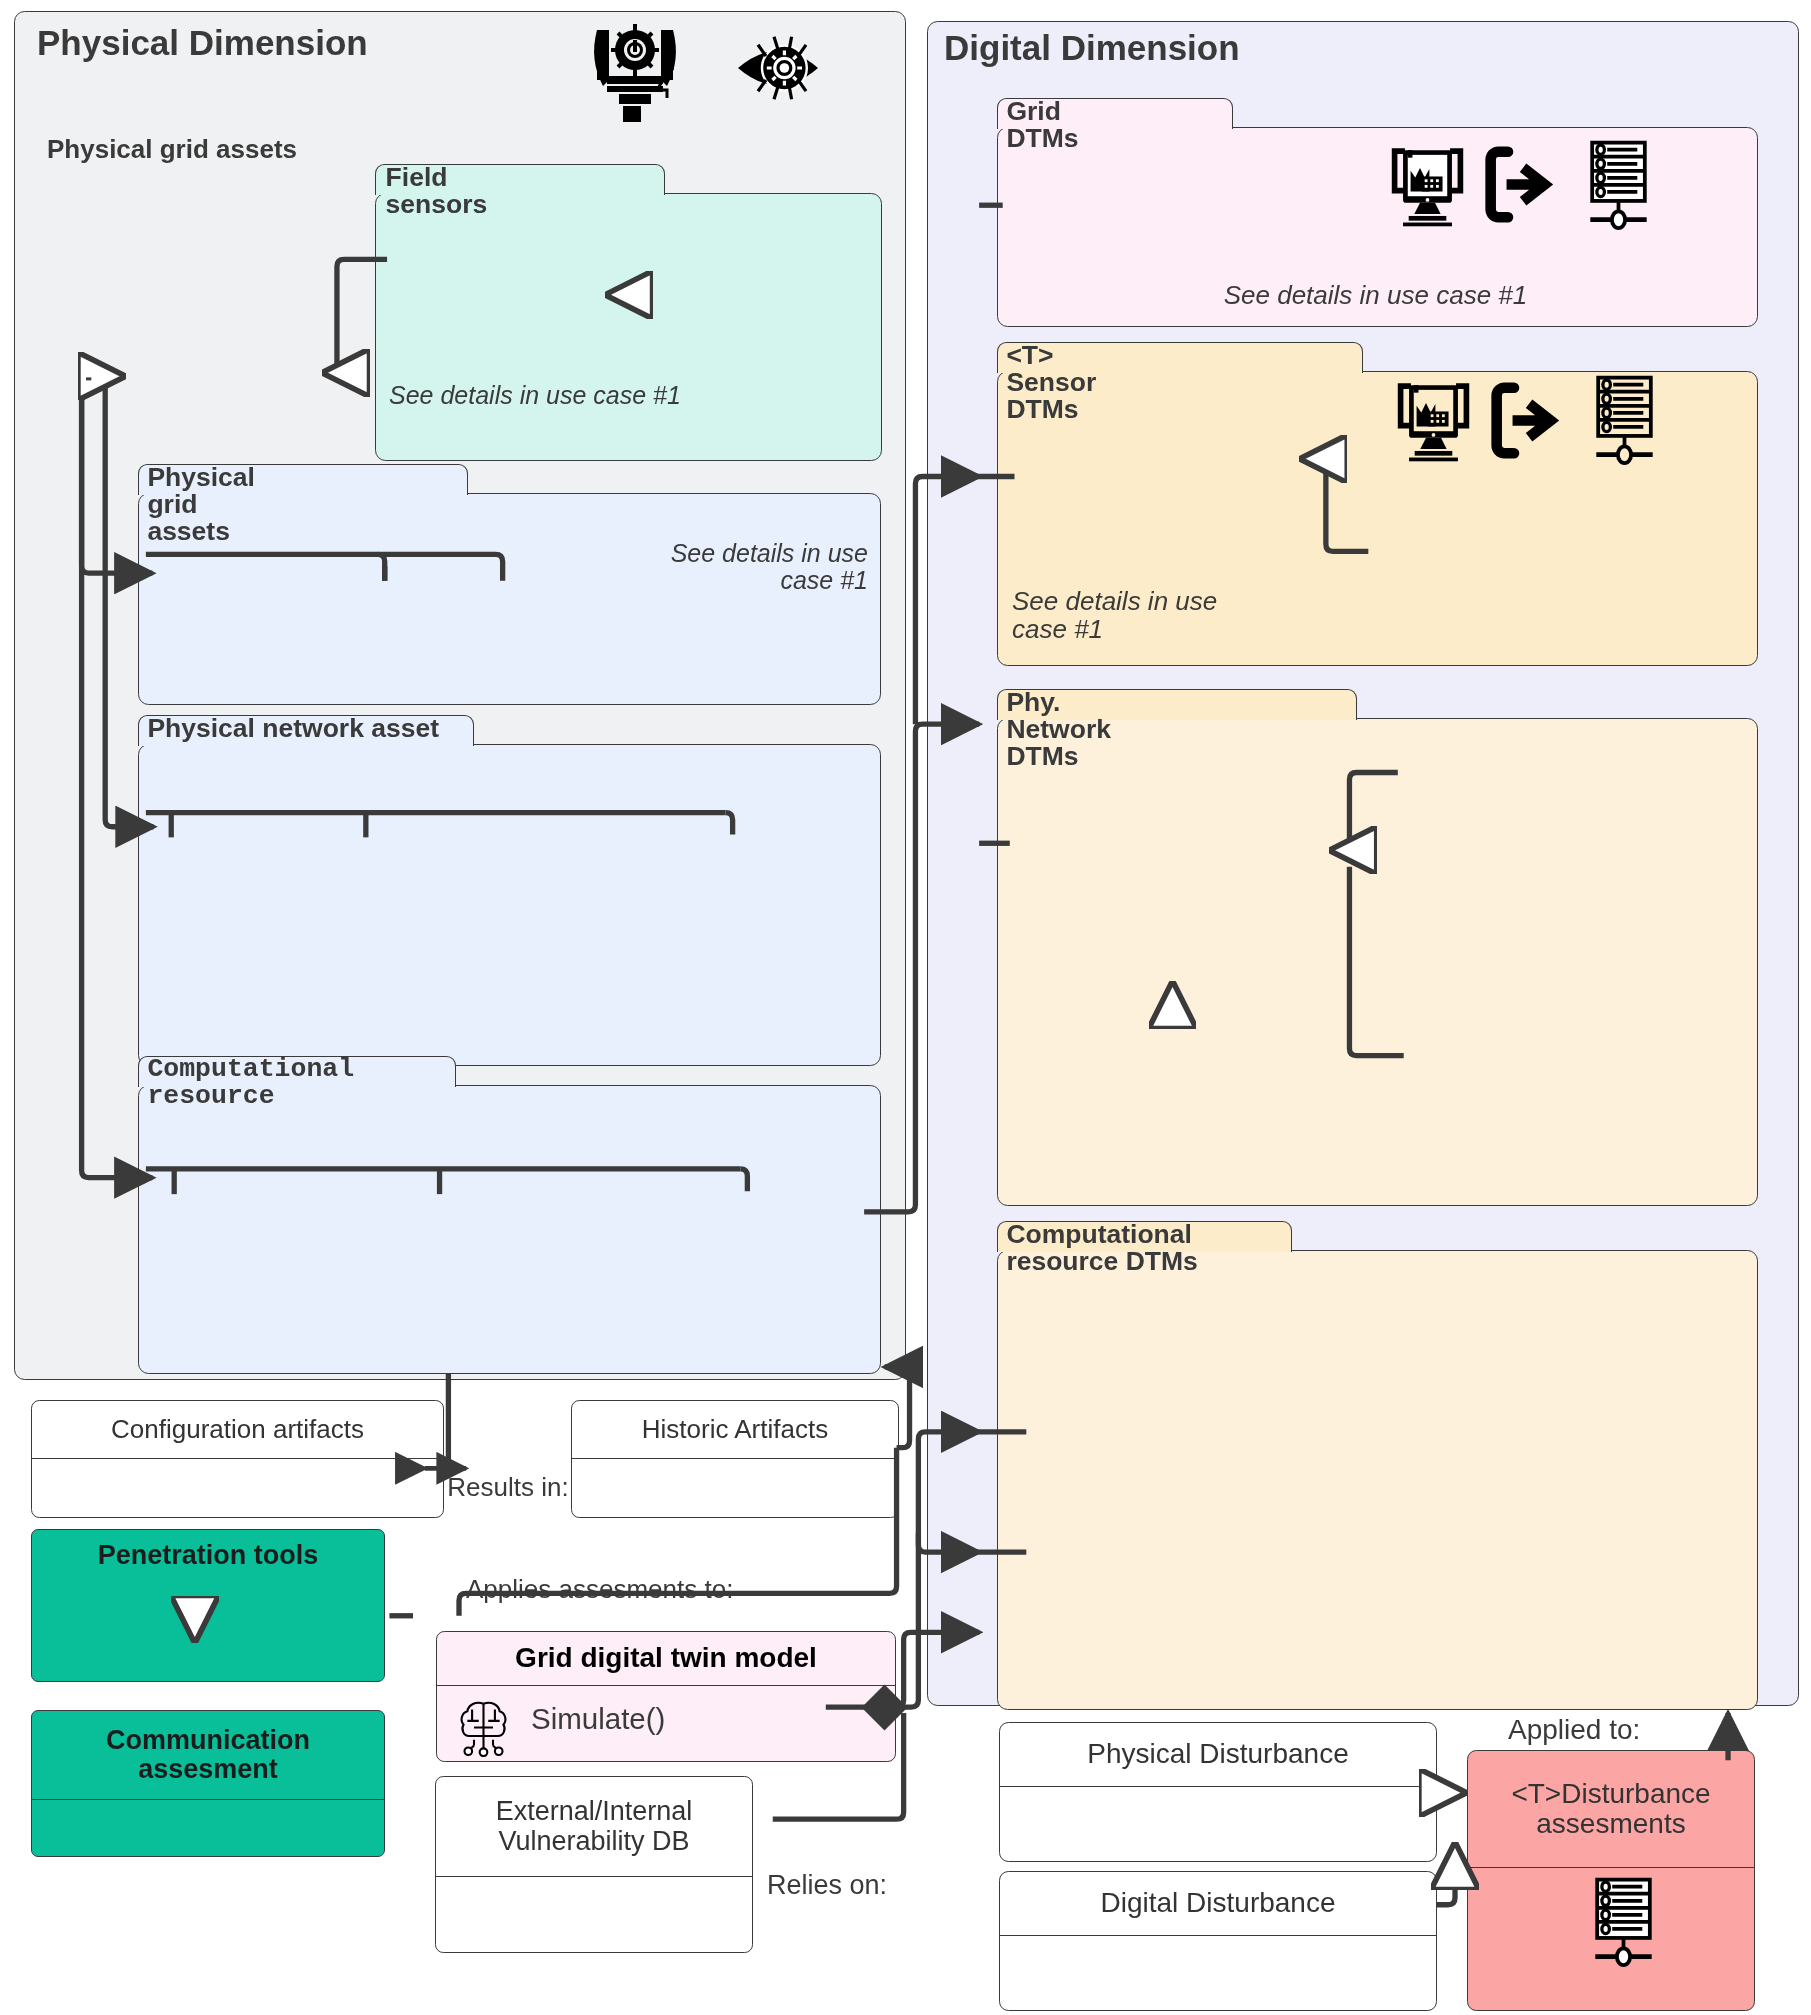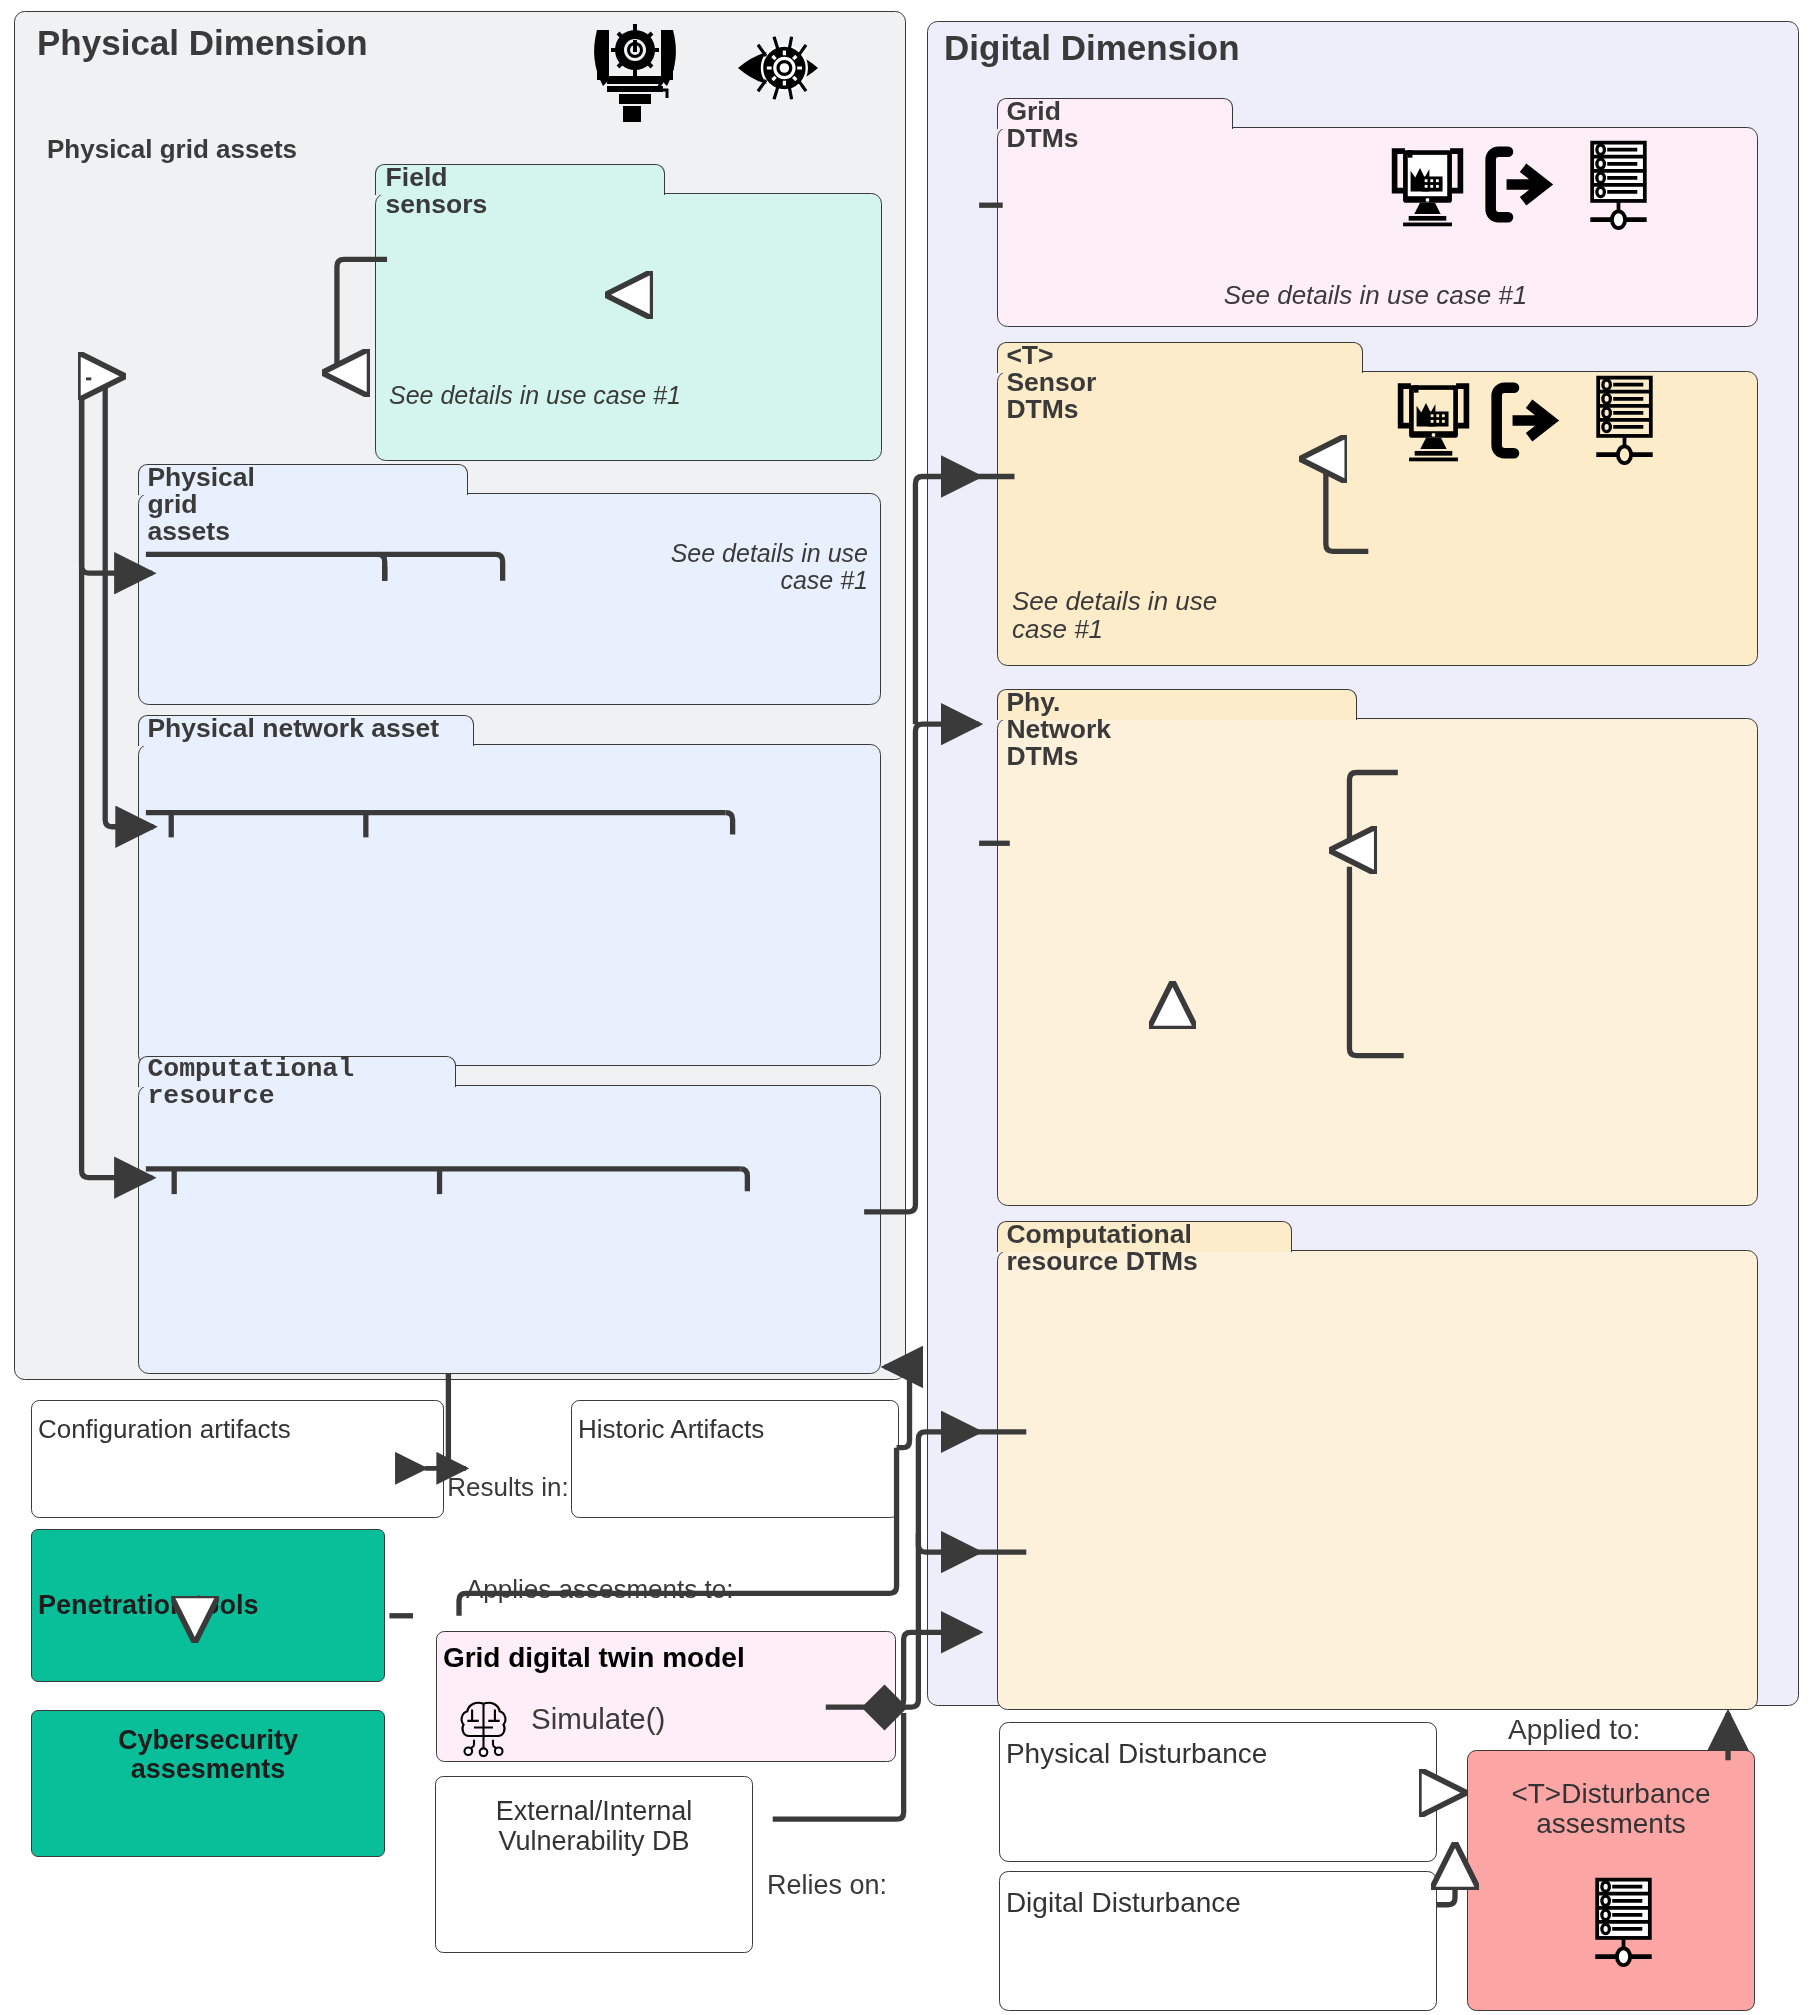--- a/index.html
+++ b/index.html
@@ -6,21 +6,21 @@
   body{font-family:"Liberation Sans",sans-serif;}
   #root{position:relative;width:1812px;height:2015px;background:#fff;overflow:hidden;}
 
   
   .uml{position:absolute;box-sizing:border-box;border:1.8px solid #3a3a3a;border-radius:13px;
        overflow:hidden;background:#fff;}
   .uml .hdr{box-sizing:border-box;display:flex;align-items:center;justify-content:center;
             text-align:center;line-height:1.08;padding:2.4px 5.9px;}
   .uml .sep{height:1.8px;background:#3a3a3a;}
   .uml .body{flex:1;}
-  .uml.col{display:flex;flex-direction:row;}
+  .uml.col{display:flex;flex-direction:column;}
 
   .bold .hdr{font-weight:bold;color:#000;}
   .thin .hdr{font-weight:normal;color:#333;}
 
   
   .pkg{position:absolute;box-sizing:border-box;}
   .pkg .tab{position:absolute;left:0;top:0;box-sizing:border-box;
             border:1.8px solid #3a3a3a;border-bottom:none;
             border-top-left-radius:9.4px;border-top-right-radius:9.4px;
             display:flex;align-items:flex-start;padding:1.2px 8.3px 0 8.3px;
@@ -269,21 +269,21 @@
     <div class="body"></div>
   </div>
   <div class="plain" style="left:446px;top:1474px;width:124px;text-align:center;font-size:26px;">Results in:</div>
 
   <div class="uml col bold" style="left:31px;top:1529px;border-width:1.2px;border-radius:7px;width:354px;height:153px;background:#08bf9a;align-items:center;">
     <div class="hdr" style="height:51px;font-size:27px;color:#1c1c1c;">Penetration tools</div>
     <div class="sep" style="height:1.2px;"></div>
     <div class="body"></div>
   </div>
   <div class="uml col bold" style="left:31px;top:1710px;border-width:1.2px;border-radius:7px;width:354px;height:147px;background:#08bf9a;">
-    <div class="hdr" style="height:88px;font-size:27px;color:#1c1c1c;">Cybersecurity assesments</div>
+    <div class="hdr" style="height:88px;font-size:27px;color:#1c1c1c;">Communication assesment</div>
     <div class="sep" style="height:1.2px;"></div>
     <div class="body"></div>
   </div>
   <div class="plain" style="left:466px;top:1576px;font-size:26px;">Applies assesments to:</div>
 
   <div class="uml col bold" style="left:436px;top:1631px;border-width:1.2px;border-radius:8.3px;width:460px;height:131px;background:#fdeef7;">
     <div class="hdr" style="height:53px;font-size:28px;">Grid digital twin model</div>
     <div class="sep" style="height:1.2px;"></div>
     <div class="body"></div>
   </div>

